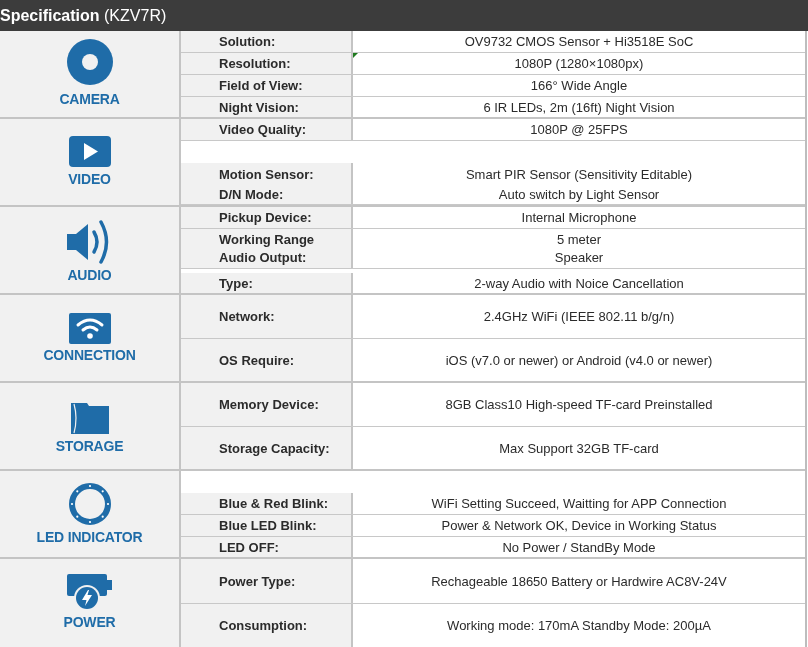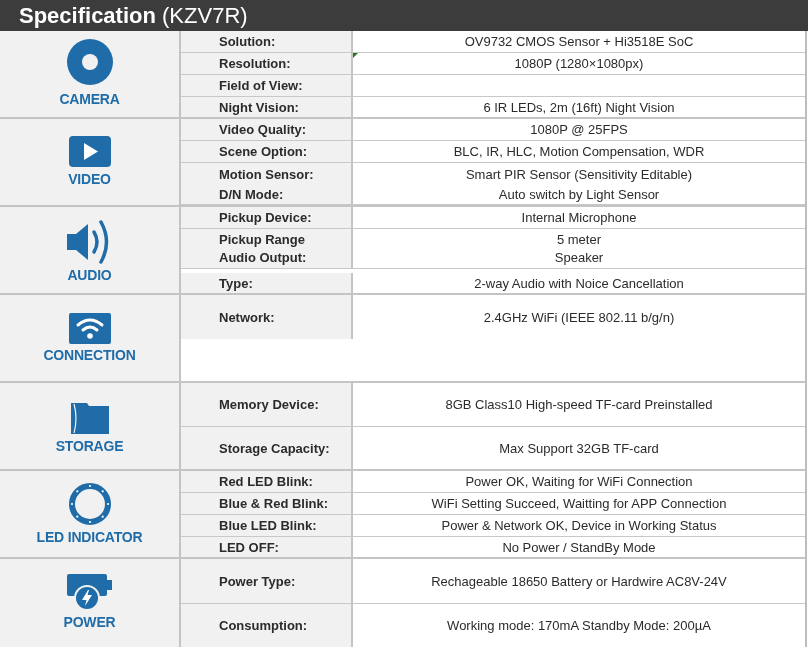--- a/index.html
+++ b/index.html
@@ -4,21 +4,21 @@
 <style>
   html, body { margin: 0; padding: 0; }
   body {
     width: 808px; height: 647px; overflow: hidden; background: #ffffff;
     font-family: "Liberation Sans", "DejaVu Sans", sans-serif;
     position: relative;
   }
   .header {
     position: absolute; left: 0; top: 0; width: 808px; height: 31px;
     background: #3c3c3c; color: #ffffff;
-    font-size: 22px; line-height: 31px; box-sizing: border-box; padding-left: 19px;
+    font-size: 16px; line-height: 31px; box-sizing: border-box; 
   }
   .header .title-bold { font-weight: bold; }
   .header .title-model { font-weight: normal; }
   .table {
     position: absolute; left: 0; top: 31px; width: 807px; height: 616px;
     border-right: 2px solid #bdbdbd; box-sizing: border-box;
   }
   .group {
     position: absolute; left: 0; width: 805px; height: 88px;
     border-bottom: 2px solid #c4c4c4; box-sizing: border-box;
@@ -77,44 +77,41 @@
       <div class="row" style="top:0;height:22px">
           <div class="k">Solution:</div>
           <div class="v">OV9732 CMOS Sensor + Hi3518E SoC</div>
         </div>
       <div class="row" style="top:22px;height:22px">
           <div class="k">Resolution:</div>
           <div class="v">1080P (1280×1080px)</div>
         </div>
       <div class="row" style="top:44px;height:22px">
           <div class="k">Field of View:</div>
+          <div class="v">166° Wide Angle</div>
         </div>
       <div class="row" style="top:66px;height:20px">
           <div class="k">Night Vision:</div>
           <div class="v">6 IR LEDs, 2m (16ft) Night Vision</div>
         </div>
     </div>
   </div>
 
   <div class="group" style="top:88px">
     <div class="cat">
       <svg class="icon" style="top:17px" width="42" height="31" viewBox="0 0 42 31">
         <rect x="0" y="0" width="42" height="31" rx="4" fill="#1f6ca8"></rect>
         <polygon points="15,7 15,24 29,15.5" fill="#ffffff"></polygon>
       </svg>
       <div class="cat-label" style="top:52px">VIDEO</div>
     </div>
     <div class="rows">
       <div class="row" style="top:0;height:22px">
           <div class="k">Video Quality:</div>
           <div class="v">1080P @ 25FPS</div>
-        </div>
-      <div class="row" style="top:22px;height:22px">
-          <div class="k">Scene Option:</div>
-          <div class="v">BLC, IR, HLC, Motion Compensation, WDR</div>
         </div>
       <div class="row" style="top:66px;height:20px">
           <div class="k">D/N Mode:</div>
           <div class="v">Auto switch by Light Sensor</div>
         </div>
       <div class="row" style="top:44px;height:22px">
           <div class="k">Motion Sensor:</div>
           <div class="v">Smart PIR Sensor (Sensitivity Editable)</div>
         </div>
     </div>
@@ -129,21 +126,21 @@
         <path d="M35 4 Q46 24 35 44" stroke="#1f6ca8" stroke-width="3.5" fill="none" stroke-linecap="round"></path>
       </svg>
       <div class="cat-label" style="top:60px">AUDIO</div>
     </div>
     <div class="rows">
       <div class="row" style="top:0;height:22px">
           <div class="k">Pickup Device:</div>
           <div class="v">Internal Microphone</div>
         </div>
       <div class="row" style="top:22px;height:22px">
-          <div class="k">Pickup Range</div>
+          <div class="k">Working Range</div>
           <div class="v">5 meter</div>
         </div>
       <div class="row" style="top:40px;height:22px">
           <div class="k">Audio Output:</div>
           <div class="v">Speaker</div>
         </div>
       <div class="row" style="top:66px;height:20px">
           <div class="k">Type:</div>
           <div class="v">2-way Audio with Noice Cancellation</div>
         </div>
@@ -157,20 +154,24 @@
         <path d="M9 12 Q21 2 33 12" stroke="#ffffff" stroke-width="3" fill="none" stroke-linecap="round"></path>
         <path d="M14 17 Q21 11 28 17" stroke="#ffffff" stroke-width="3" fill="none" stroke-linecap="round"></path>
         <circle cx="21" cy="23" r="2.8" fill="#ffffff"></circle>
       </svg>
       <div class="cat-label" style="top:52px">CONNECTION</div>
     </div>
     <div class="rows">
       <div class="row" style="top:0;height:44px">
           <div class="k">Network:</div>
           <div class="v">2.4GHz WiFi (IEEE 802.11 b/g/n)</div>
+        </div>
+      <div class="row" style="top:44px;height:42px">
+          <div class="k">OS Require:</div>
+          <div class="v">iOS (v7.0 or newer) or Android (v4.0 or newer)</div>
         </div>
     </div>
   </div>
 
   <div class="group" style="top:352px">
     <div class="cat">
       <svg class="icon" style="top:19px" width="42" height="32" viewBox="0 0 42 32">
         <path d="M2 1 L18 1 L20 4 L40 4 L40 32 L2 32 Z" fill="#1f6ca8"></path>
         <path d="M5 2 Q9 16 5 31" stroke="#f1f1f1" stroke-width="1.2" fill="none"></path>
       </svg>
@@ -199,24 +200,20 @@
             <circle cx="39" cy="21" r="1.1"></circle>
           <circle cx="8.3" cy="8.3" r="1.1"></circle>
             <circle cx="33.7" cy="8.3" r="1.1"></circle>
           <circle cx="8.3" cy="33.7" r="1.1"></circle>
             <circle cx="33.7" cy="33.7" r="1.1"></circle>
         </g>
       </svg>
       <div class="cat-label" style="top:58px">LED INDICATOR</div>
     </div>
     <div class="rows">
-      <div class="row" style="top:0;height:22px">
-          <div class="k">Red LED Blink:</div>
-          <div class="v">Power OK, Waiting for WiFi Connection</div>
-        </div>
       <div class="row" style="top:22px;height:22px">
           <div class="k">Blue &amp; Red Blink:</div>
           <div class="v">WiFi Setting Succeed, Waitting for APP Connection</div>
         </div>
       <div class="row" style="top:44px;height:22px">
           <div class="k">Blue LED Blink:</div>
           <div class="v">Power &amp; Network OK, Device in Working Status</div>
         </div>
       <div class="row" style="top:66px;height:20px">
           <div class="k">LED OFF:</div>

